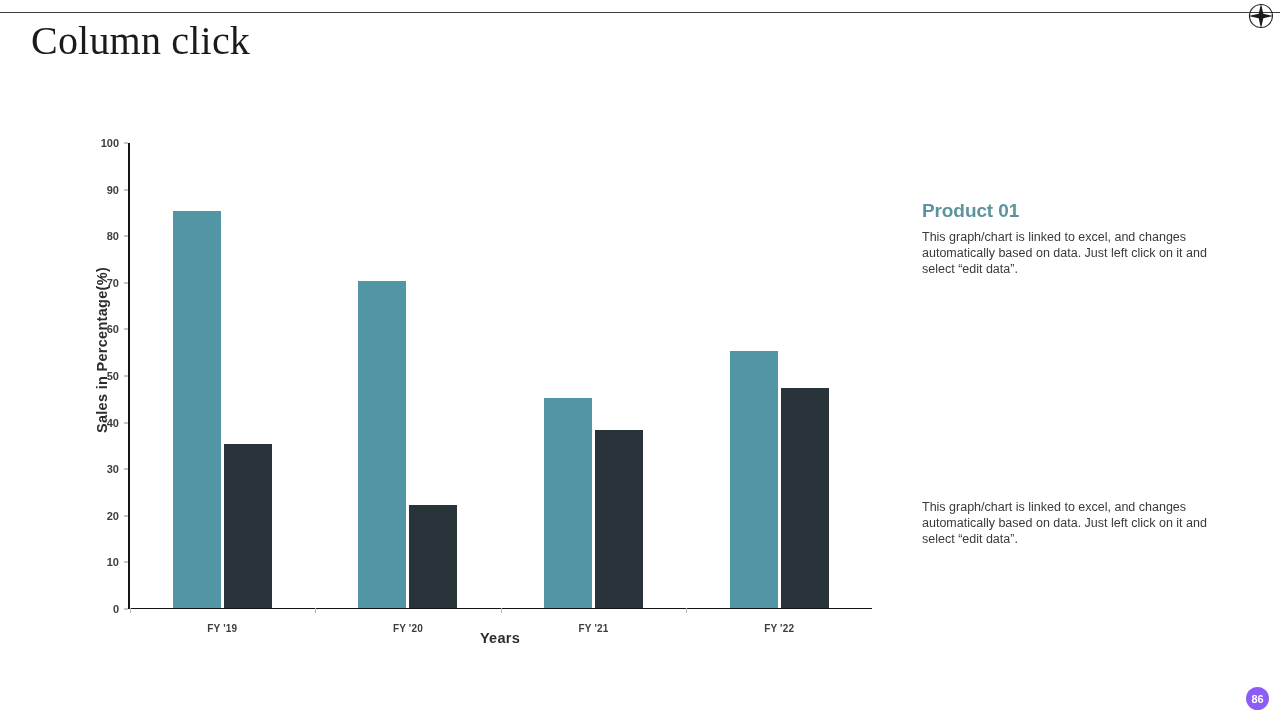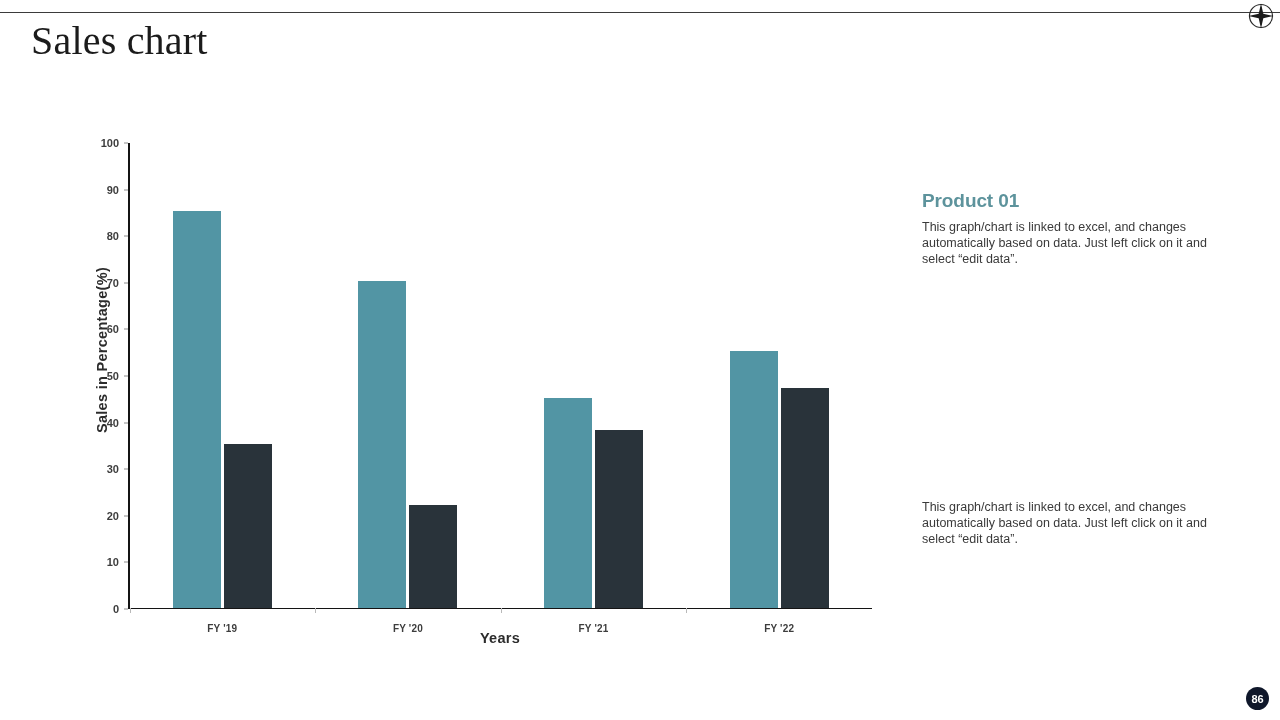--- a/index.html
+++ b/index.html
@@ -160,21 +160,21 @@
 
   
   .notes {
     position: absolute;
     left: 922px;
     top: 0;
     width: 320px;
     height: 720px;
   }
   .note-block { position: absolute; width: 310px; }
-  .note-block.b0 { top: 190px; }
+  .note-block.b0 { top: 200px; }
   .note-block.b1 { top: 499px; }
   .note-head {
     font-size: 19px;
     font-weight: bold;
     letter-spacing: -0.1px;
     margin: 0 0 7px 0;
     line-height: 22px;
   }
   .note-head.teal { color: #5d939c; }
   .note-head.dark { color: #1f1f1f; }
@@ -186,35 +186,35 @@
   }
 
   
   .page-badge {
     position: absolute;
     right: 11px;
     bottom: 10px;
     width: 23px;
     height: 23px;
     border-radius: 50%;
-    background: #0f172a;
+    background: #8b5cf6;
     color: #ffffff;
     font-size: 11px;
     font-weight: bold;
     display: flex;
     align-items: center;
     justify-content: center;
   }
 </style>
 </head>
 <body>
 
 <div class="header-rule"></div>
 
-<div class="slide-title">Sales chart</div>
+<div class="slide-title">Column click</div>
 
 <div class="corner-mark">
   <svg width="32" height="32" viewBox="0 0 32 32">
     <circle cx="16" cy="16" r="11.5" fill="none" stroke="#2b2b2b" stroke-width="1.2"></circle>
     <path d="M16 3.5 L18.3 13.7 L28.5 16 L18.3 18.3 L16 28.5 L13.7 18.3 L3.5 16 L13.7 13.7 Z" fill="#1b1b1b"></path>
   </svg>
 </div>
 
 <div class="chart-area">
 

